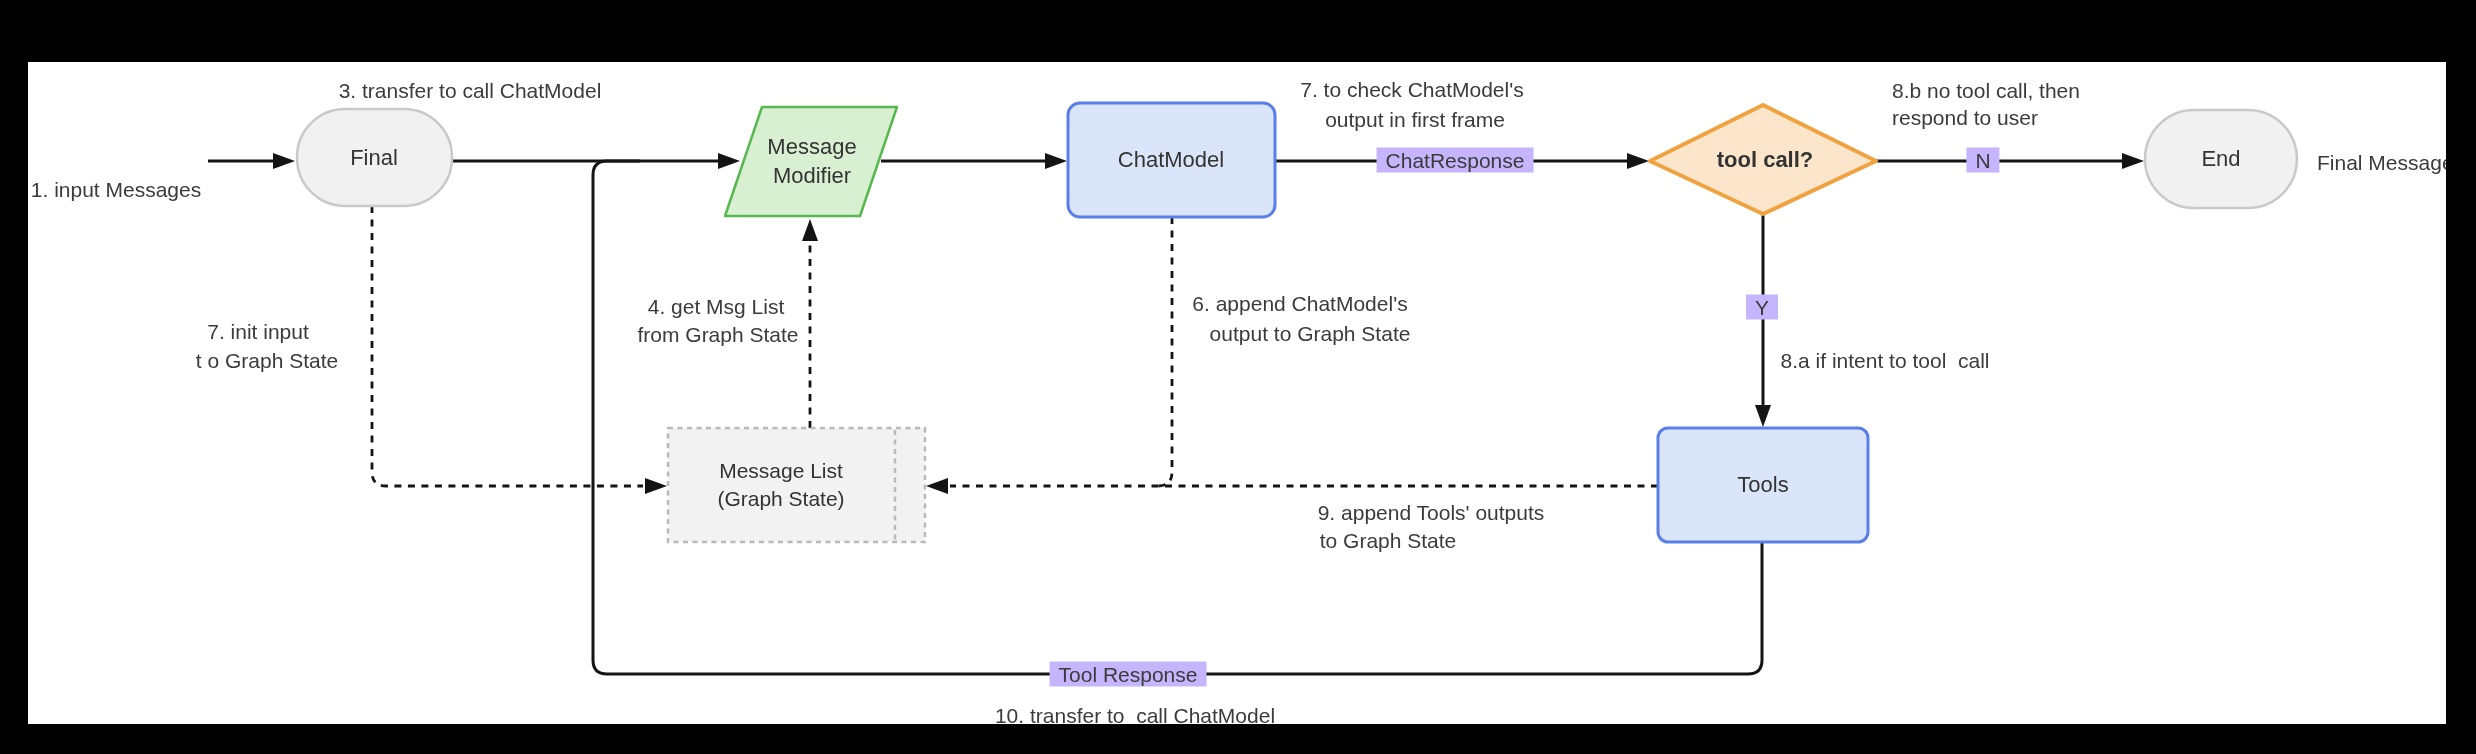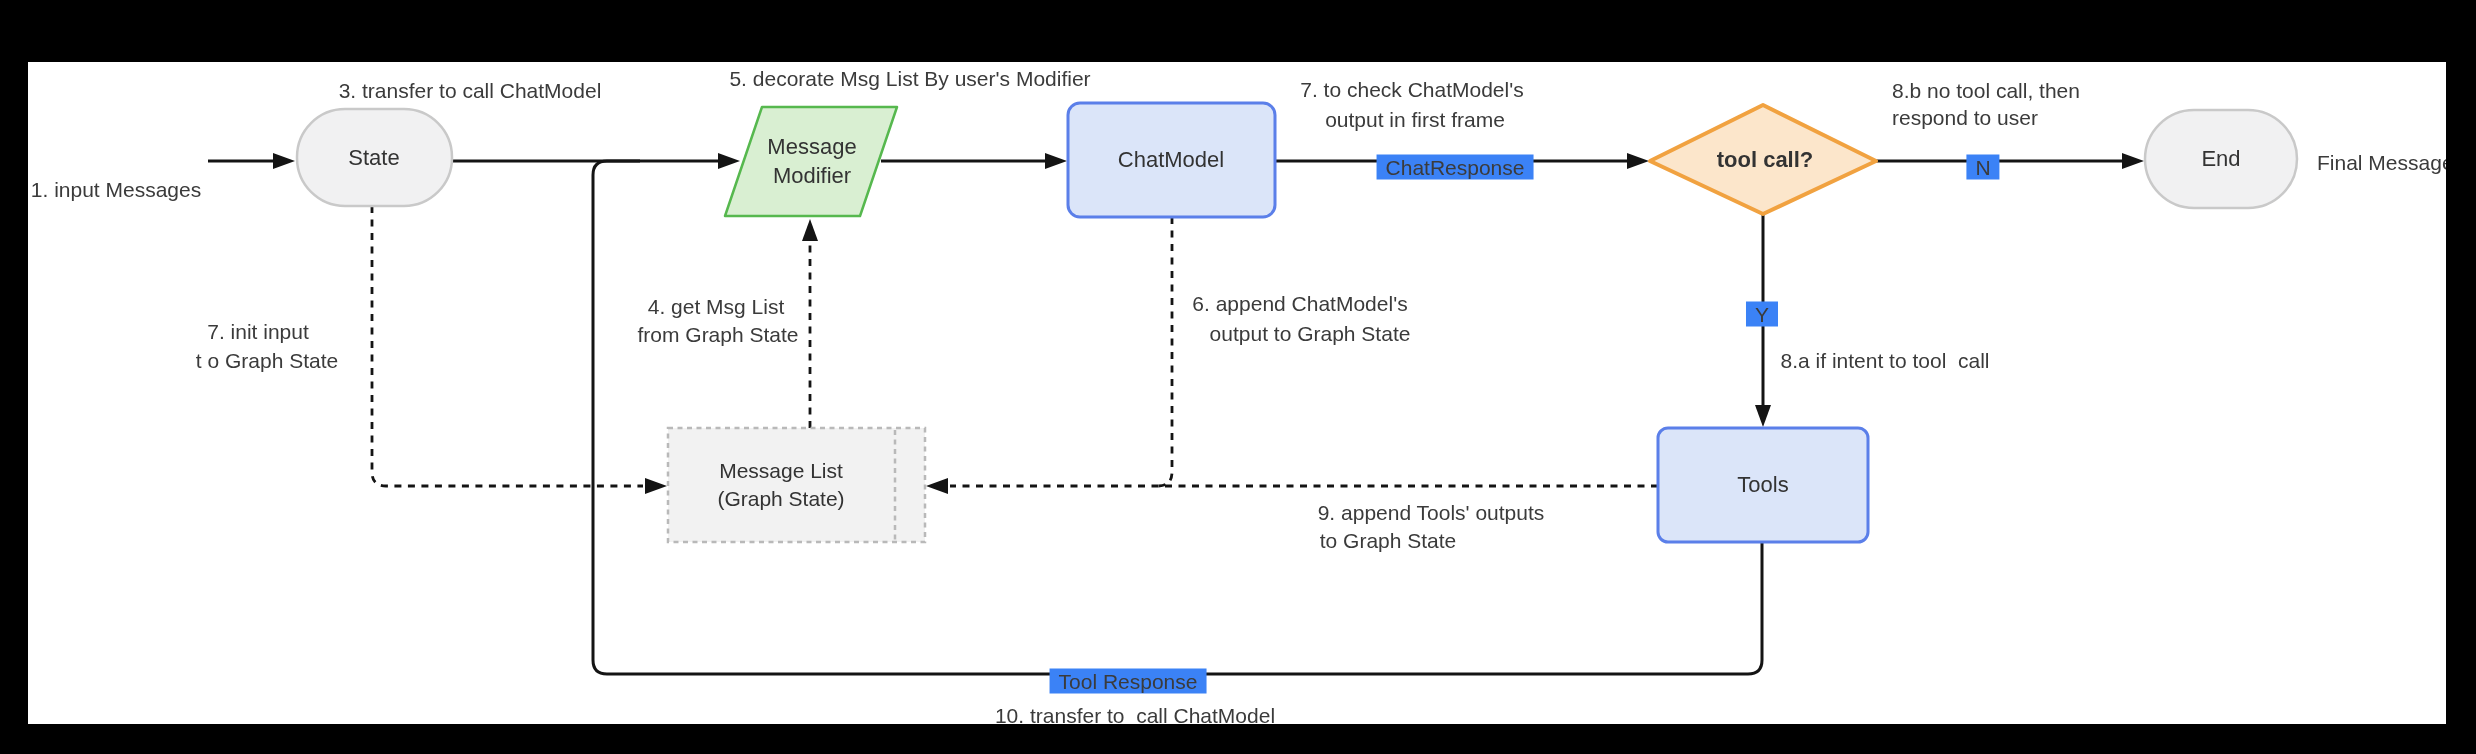--- a/index.html
+++ b/index.html
@@ -3,21 +3,21 @@
 <meta charset="utf-8">
 <style>
   html,body{margin:0;padding:0;background:#000;}
   .stage{position:relative;width:2476px;height:754px;background:#000;overflow:hidden;
          font-family:"Liberation Sans",sans-serif;}
   .canvas{position:absolute;left:28px;top:62px;width:2418px;height:662px;background:#fff;overflow:hidden;}
   .canvas svg{position:absolute;left:0;top:0;}
   .lbl{position:absolute;color:#3b3b3b;font-size:21px;line-height:1.0;white-space:pre;}
   .lbl.c{transform:translate(-50%,-50%);text-align:center;}
   .lbl.l{transform:translateY(-50%);}
-  .lbl.onln{background:#3b82f6;padding:2px 9px;margin-top:7px;}
+  .lbl.onln{background:#c4b5fd;padding:2px 9px;}
   .nodelbl{position:absolute;transform:translate(-50%,-50%);color:#333;font-size:22px;
            line-height:1.32;text-align:center;white-space:pre;}
 </style>
 </head>
 <body>
 
 <div class="stage">
   <div class="canvas">
 
     <svg width="2418" height="662" viewBox="0 0 2418 662">
@@ -56,33 +56,32 @@
       <polygon points="734,45 869,45 832,154 697,154" stroke-width="2.5" stroke-linejoin="round" fill="#d9efd2" stroke="#56b84e"></polygon>
       <rect x="1040" y="41" width="207" height="114" rx="12" stroke-width="3" fill="#dbe5f9" stroke="#5b7fe9"></rect>
       <rect x="1630" y="366" width="210" height="114" rx="10" stroke-width="3" fill="#dbe5f9" stroke="#5b7fe9"></rect>
       <polygon points="1622,99 1735,43 1848,99 1735,152" stroke-width="4" stroke-linejoin="round" fill="#fce6cb" stroke="#f1a240"></polygon>
       <g>
         <rect x="640" y="366" width="257" height="114" stroke-width="2.5" stroke-dasharray="5 4.5" fill="#f2f2f2" stroke="#b9b9b9"></rect>
         <path d="M867 368 V478" fill="none" stroke-width="2.5" stroke-dasharray="5 4.5" stroke="#b9b9b9"></path>
       </g>
     </svg>
 
-    <div class="nodelbl" style="left:346px;top:96px;">State</div>
+    <div class="nodelbl" style="left:346px;top:96px;">Final</div>
     <div class="nodelbl" style="left:784px;top:99px;"><span>Message</span><br><span>Modifier</span></div>
     <div class="nodelbl" style="left:1143px;top:98px;">ChatModel</div>
     <div class="nodelbl" style="left:1737px;top:98px;font-weight:bold;">tool call?</div>
     <div class="nodelbl" style="left:2193px;top:97px;">End</div>
     <div class="nodelbl" style="left:1735px;top:423px;text-align:center;">Tools</div>
     <div class="nodelbl" style="left:753px;top:423px;font-size:21px;"><span>Message List</span><br><span>(Graph State)</span></div>
 
     <div class="lbl c" style="left:88px;top:99px;margin-top:28px;">1. input Messages</div>
     <div class="lbl c" style="left:442px;top:28px;">3. transfer to call ChatModel</div>
     <div class="lbl c" style="left:230px;top:269px;">7. init input</div>
     <div class="lbl c" style="left:239px;top:298px;">t o Graph State</div>
-    <div class="lbl c" style="left:882px;top:16px;">5. decorate Msg List By user's Modifier</div>
     <div class="lbl c" style="left:688px;top:244px;">4. get Msg List</div>
     <div class="lbl c" style="left:690px;top:272px;">from Graph State</div>
     <div class="lbl c" style="left:1272px;top:241px;">6. append ChatModel's</div>
     <div class="lbl c" style="left:1282px;top:271px;">output to Graph State</div>
     <div class="lbl c" style="left:1384px;top:27px;">7. to check ChatModel's</div>
     <div class="lbl c" style="left:1387px;top:57px;">output in first frame</div>
     <div class="lbl c onln" style="left:1427px;top:98px;">ChatResponse</div>
     <div class="lbl l" style="left:1864px;top:28px;">8.b no tool call, then</div>
     <div class="lbl l" style="left:1864px;top:55px;">respond to user</div>
     <div class="lbl c onln" style="left:1955px;top:98px;">N</div>

